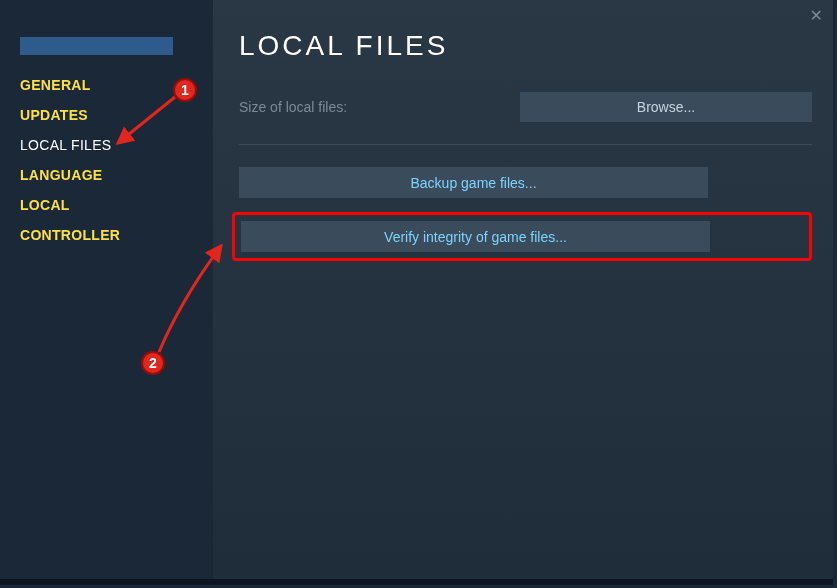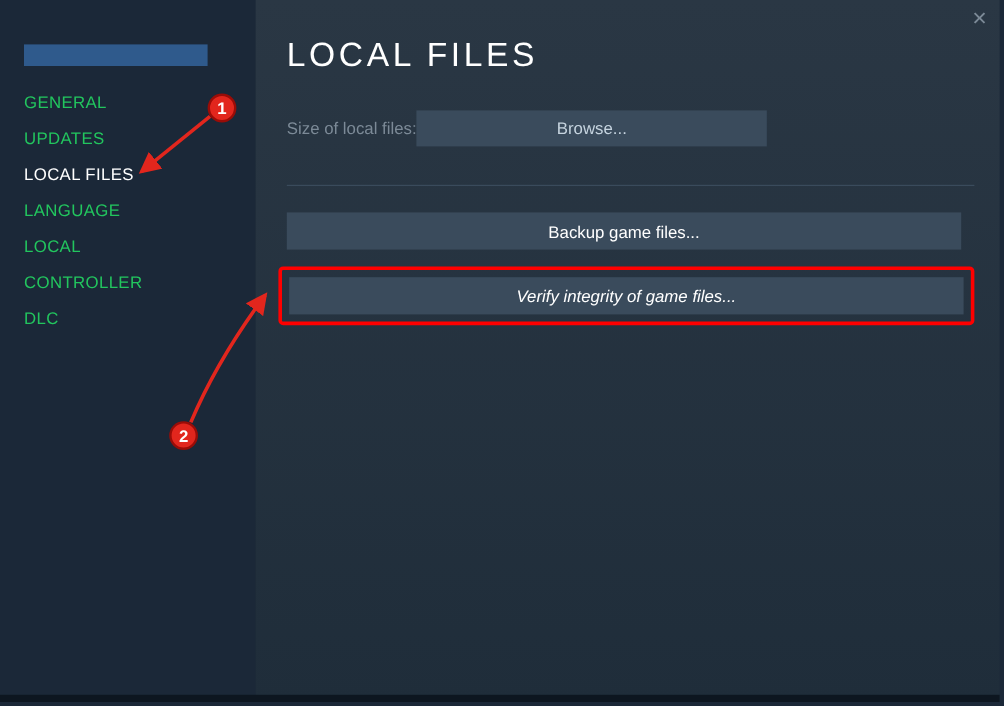--- a/index.html
+++ b/index.html
@@ -37,45 +37,46 @@
     }
     .sidebar-banner {
       width: 153px;
       height: 18px;
       background: #2f5a8c;
       margin-bottom: 15px;
     }
     .sidebar-item {
       font-size: 14px;
       line-height: 30px;
-      color: #22c55e;
+      color: #fde047;
       cursor: pointer;
       letter-spacing: 0.3px;
+      font-weight: bold;
     }
     .sidebar-item.active {
       color: #ffffff;
       font-weight: normal;
     }
     .main {
       flex: 1;
       padding: 30px 30px 30px 26px;
       position: relative;
     }
     .page-title {
       font-size: 28px;
       letter-spacing: 3px;
       color: #ffffff;
       font-weight: 300;
       margin-bottom: 30px;
     }
     .row-size {
       display: flex;
       align-items: center;
-      justify-content: flex-start;
-      margin-bottom: 32px;
+      justify-content: space-between;
+      margin-bottom: 22px;
     }
     .size-label {
       color: #7c8a97;
       font-size: 14px;
     }
     .browse-btn {
       width: 292px;
       height: 30px;
       background: #3a4b5c;
       color: #c6d4df;
@@ -83,43 +84,42 @@
       font-size: 14px;
       cursor: pointer;
       text-align: center;
     }
     .divider {
       border: none;
       border-top: 1px solid #3a4b5c;
       margin-bottom: 22px;
     }
     .action-btn {
-      width: 562px;
+      width: 469px;
       height: 31px;
       background: #3a4b5c;
-      color: #ffffff;
+      color: #7dd3fc;
       border: none;
       font-size: 14px;
       cursor: pointer;
       display: block;
       margin-bottom: 18px;
       text-align: center;
     }
     .verify-wrap {
       border: 3px solid #ff0000;
       border-radius: 4px;
       padding: 6px;
       margin-bottom: 18px;
       margin-top: -4px;
       width: 580px;
       margin-left: -7px;
     }
     .verify-wrap .action-btn {
       margin-bottom: 0;
-      font-style: italic;
     }
     
     .marker {
       position: absolute;
       width: 24px;
       height: 24px;
       background: #e2261d;
       border: 2px solid #9a0c07;
       border-radius: 50%;
       color: #fff;
@@ -149,21 +149,20 @@
   <div class="close-icon">✕</div>
 
   <div class="sidebar">
     <div class="sidebar-banner"></div>
     <div class="sidebar-item">GENERAL</div>
     <div class="sidebar-item">UPDATES</div>
     <div class="sidebar-item active">LOCAL FILES</div>
     <div class="sidebar-item">LANGUAGE</div>
     <div class="sidebar-item">LOCAL</div>
     <div class="sidebar-item">CONTROLLER</div>
-    <div class="sidebar-item">DLC</div>
   </div>
 
   <div class="main">
     <h1 class="page-title">LOCAL FILES</h1>
 
     <div class="row-size">
       <span class="size-label">Size of local files:</span>
       <button class="browse-btn">Browse...</button>
     </div>
 

